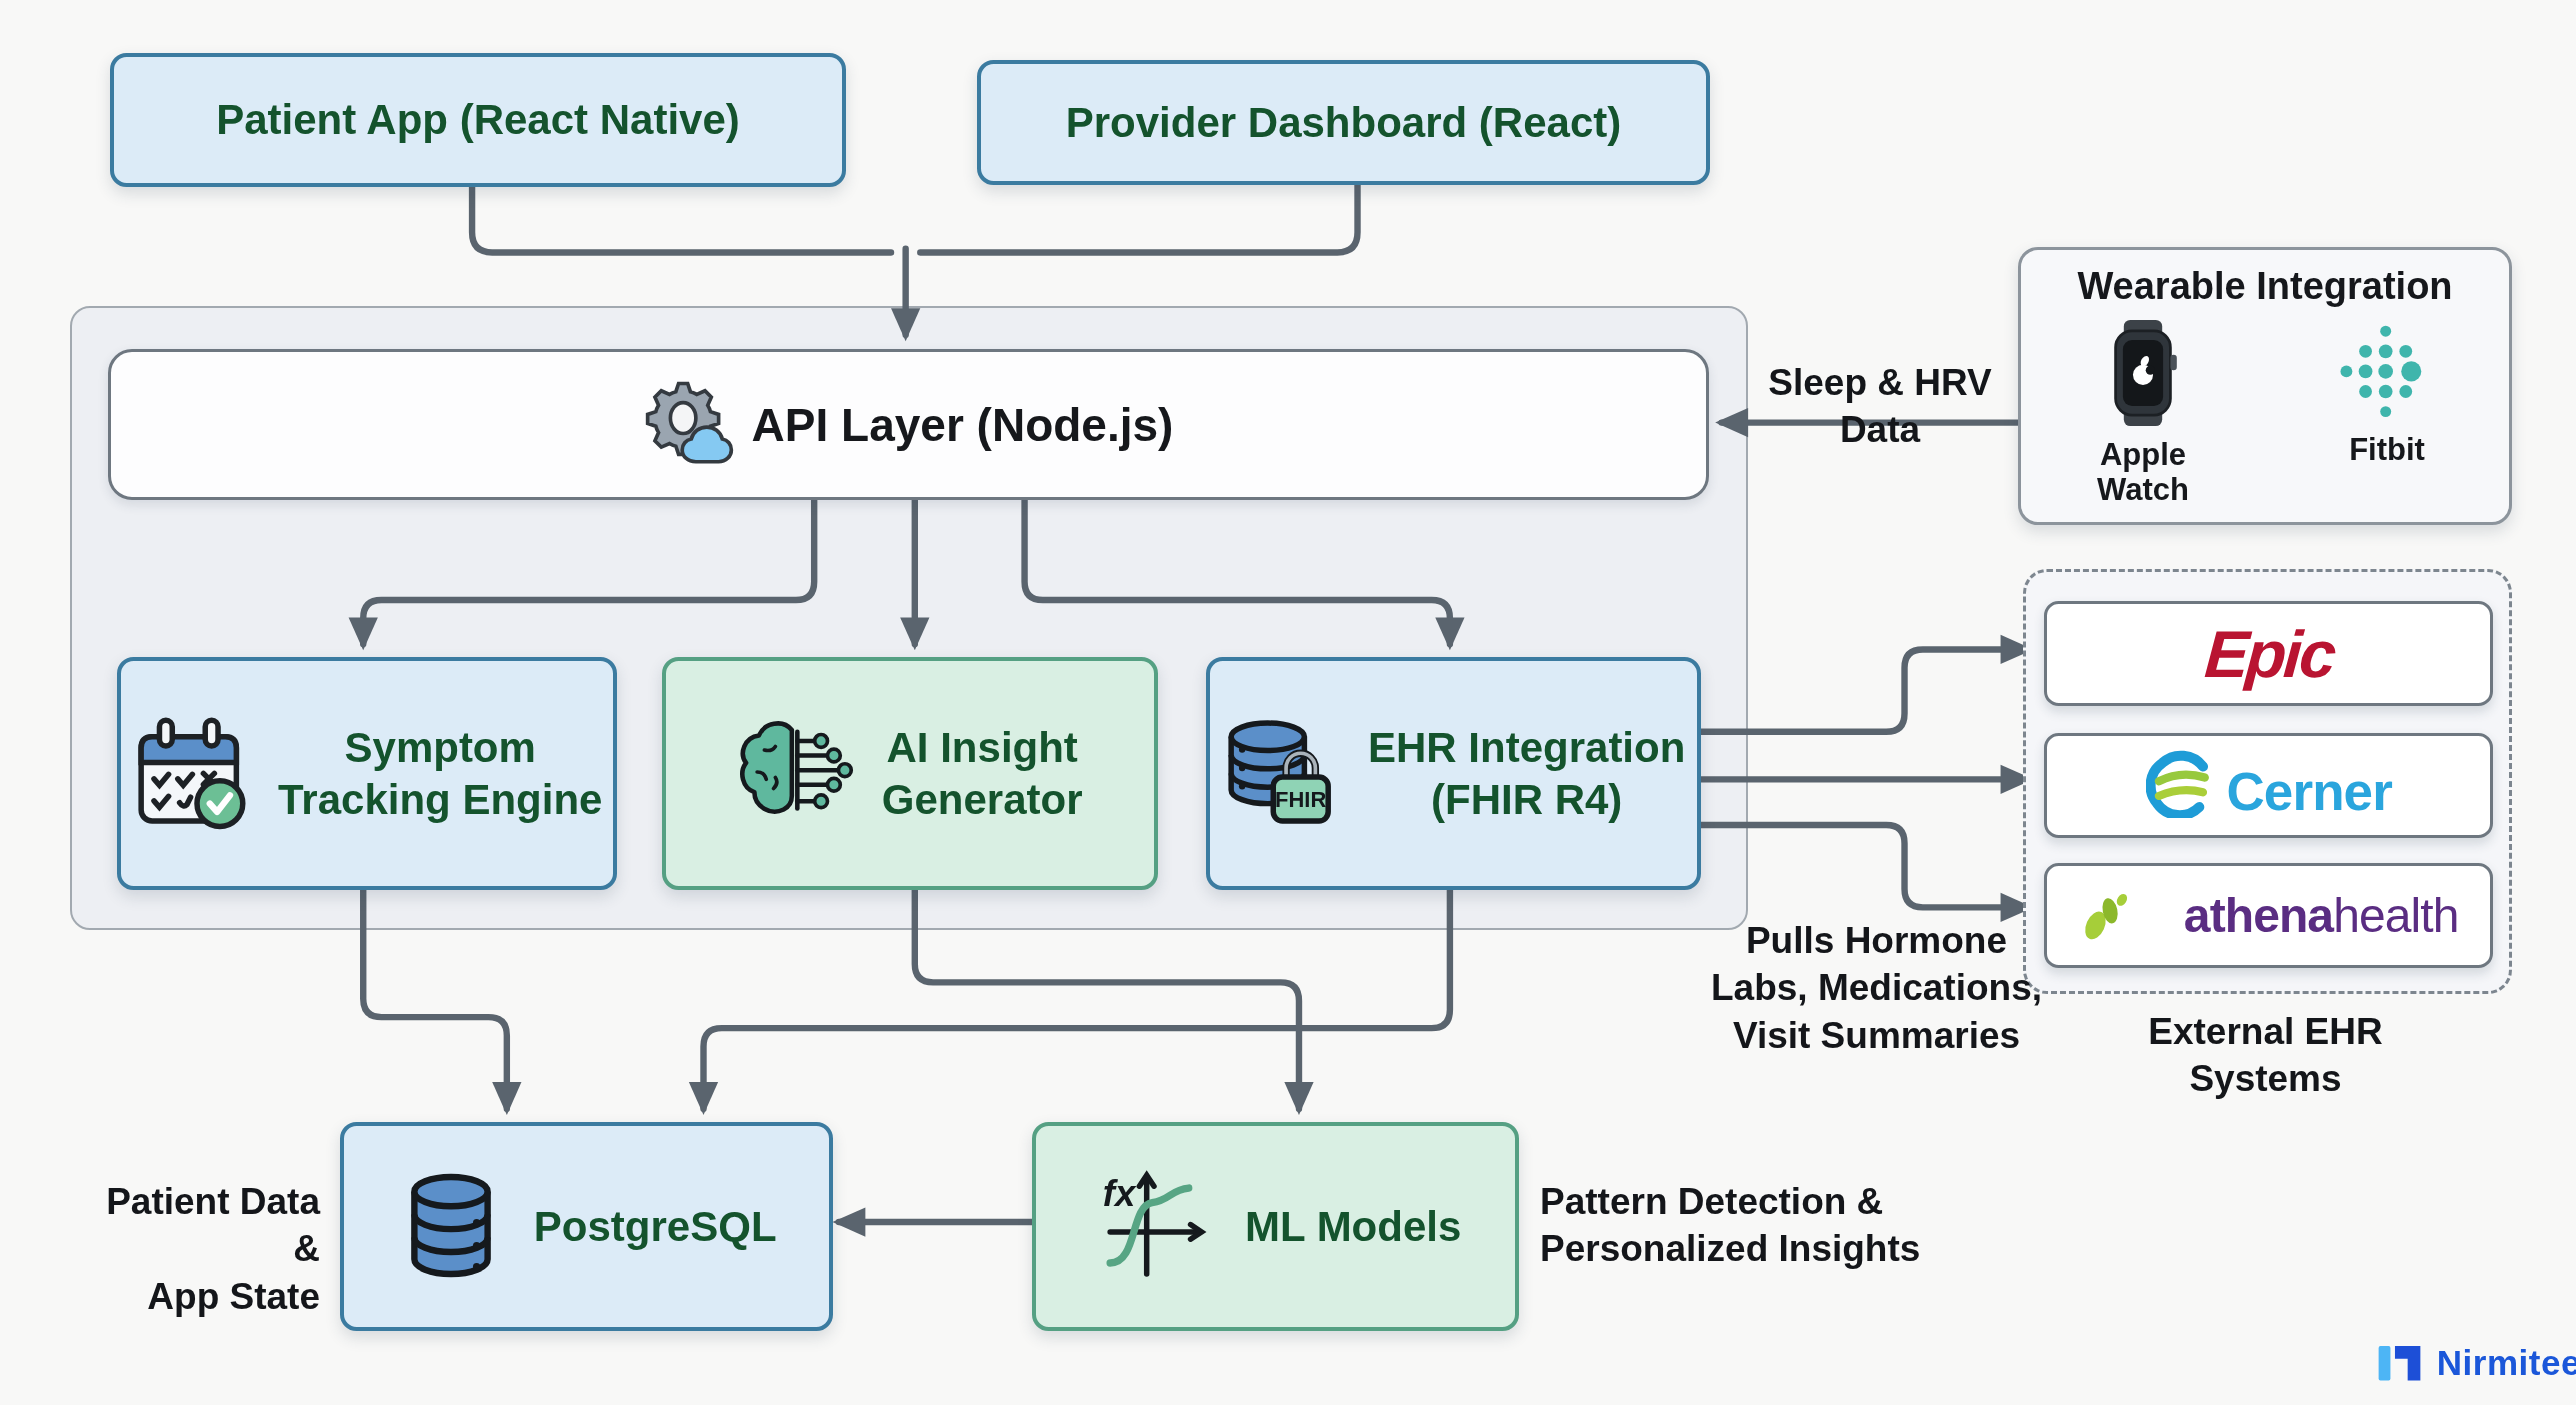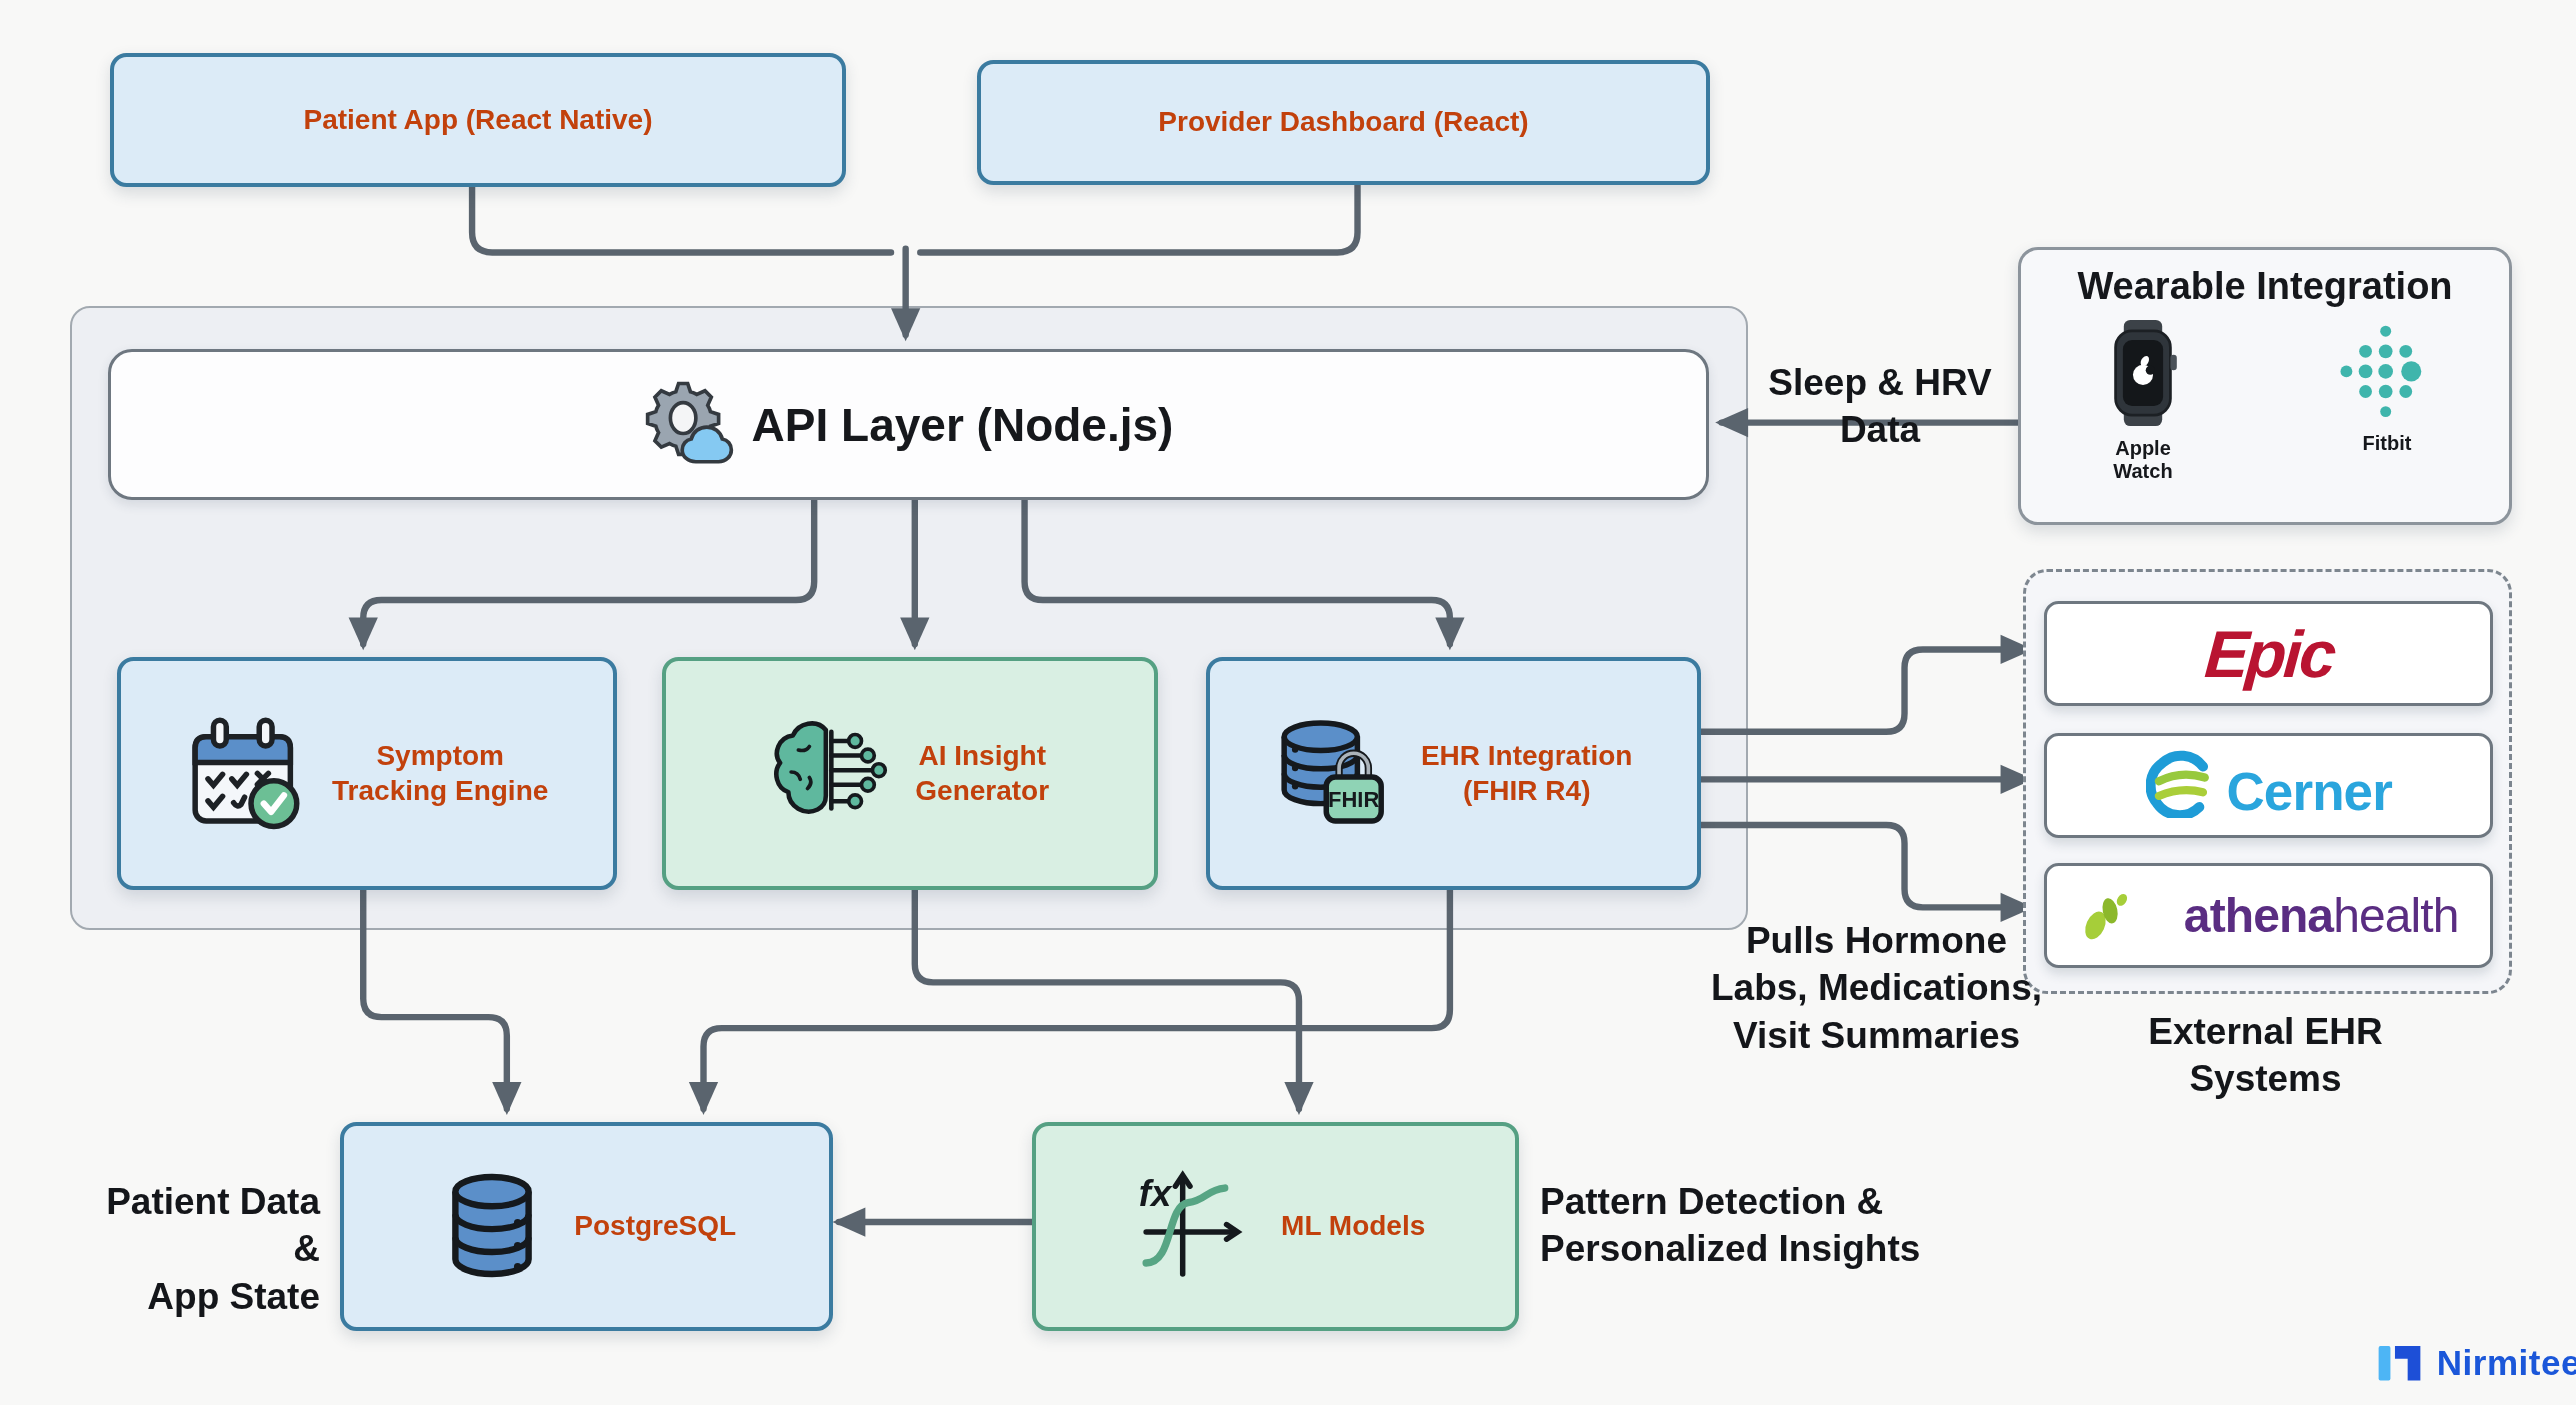--- a/index.html
+++ b/index.html
@@ -11,21 +11,21 @@
   }
   .layer{position:absolute;left:0;top:0;}
   
   .box{
     position:absolute;display:flex;align-items:center;justify-content:center;
     gap:27.4px;border-radius:16.5px;
     box-shadow:0 6.4px 14.6px rgba(40,60,80,.15);
     z-index:3;background:#dcebf7;border:4.6px solid #3b7ba0;
   }
   .box.green{background:#d9efe3;border-color:#55a083;}
-  .box .title{font-weight:700;font-size:28px;line-height:1.22;text-align:center;color:#c2410c;}
+  .box .title{font-weight:700;font-size:42px;line-height:1.22;text-align:center;color:#14532d;}
   .box .title .ln{display:block;}
   
   .container-zone{
     position:absolute;left:70px;top:306px;width:1674px;height:620px;
     background:#edeff3;border:2.7px solid #a2a9b0;border-radius:20px;z-index:1;
   }
   .api-box{
     position:absolute;left:108px;top:349px;width:1595px;height:145px;
     background:#fdfdfe;border:3.7px solid #6e7780;border-radius:24px;
     display:flex;align-items:center;justify-content:center;gap:17px;
@@ -35,21 +35,21 @@
   
   .wearable{
     position:absolute;left:2018px;top:227px;width:494px;height:278px;
     background:#f7f8fa;border:3.7px solid #8c949c;border-radius:20px;
     box-shadow:0 6.4px 14.6px rgba(40,60,80,.15);z-index:3;
     display:flex;flex-direction:column;align-items:center;padding-top:14.6px;box-sizing:border-box;margin-top:20px;
   }
   .wearable .w-title{font-weight:700;font-size:38px;}
   .wearable .devices{display:flex;width:100%;justify-content:space-around;margin-top:12.8px;}
   .device{display:flex;flex-direction:column;align-items:center;gap:7.3px;width:146px;}
-  .device .d-label{font-weight:600;font-size:20px;text-align:center;line-height:1.15;}
+  .device .d-label{font-weight:600;font-size:31px;text-align:center;line-height:1.15;}
   
   .ext-zone{
     position:absolute;left:2023px;top:569px;width:483px;height:419px;
     border:3.7px dashed #7d868f;border-radius:24px;background:#f5f6f9;z-index:2;
   }
   .ext-box{
     position:absolute;left:18.3px;width:443px;height:99px;background:#ffffff;
     border:3.7px solid #6e7780;border-radius:14.6px;box-shadow:0 5.5px 11px rgba(40,60,80,.16);
     display:flex;align-items:center;justify-content:center;gap:12.8px;
   }

